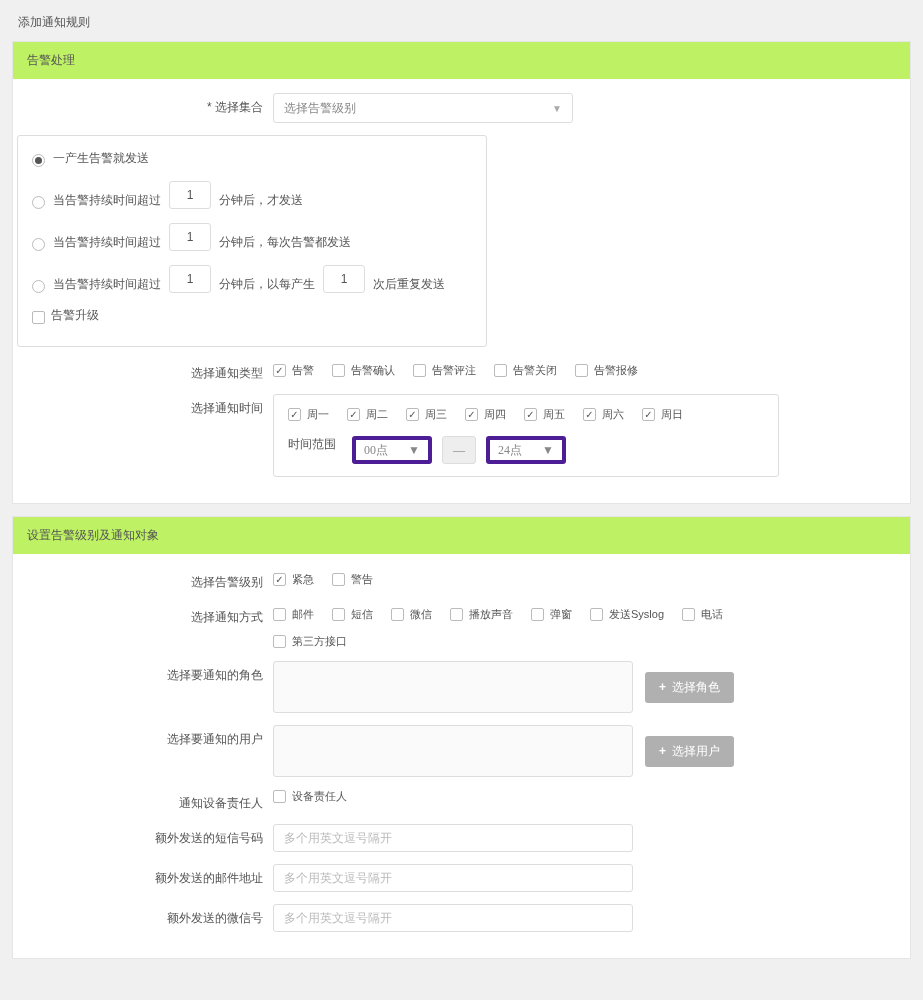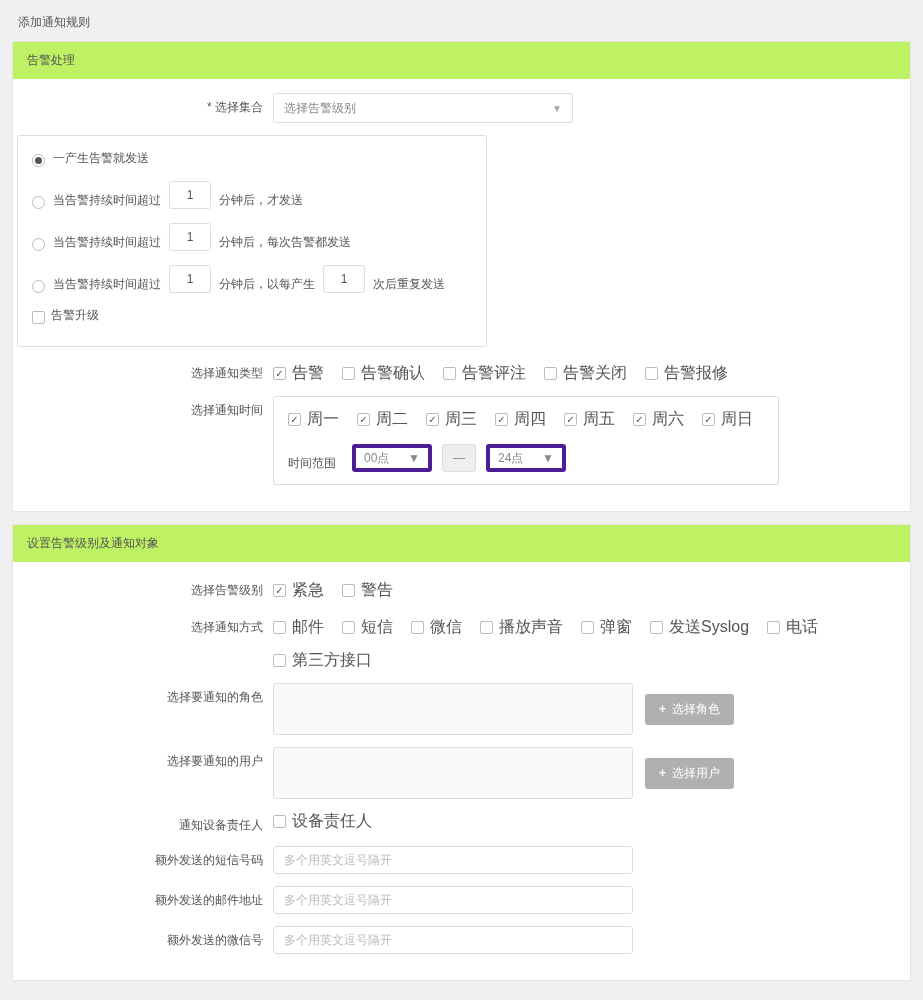--- a/index.html
+++ b/index.html
@@ -16,24 +16,24 @@
 .select { display: inline-flex; align-items: center; justify-content: space-between; border: 1px solid #ddd; border-radius: 3px; padding: 0 10px; height: 30px; min-width: 300px; color: #888; background: #fff; cursor: pointer; }
 .select .caret { font-size: 10px; color: #aaa; }
 .rules-box { border: 1px solid #ddd; border-radius: 3px; padding: 14px 14px 8px 14px; width: 470px; }
 .rule-line { display: flex; align-items: flex-end; margin-bottom: 14px; font-size: 12px; color: #555; }
 .radio { width: 13px; height: 13px; border: 1px solid #bbb; border-radius: 50%; margin-right: 8px; display: inline-flex; align-items: center; justify-content: center; flex-shrink: 0; }
 .radio.checked::after { content: ""; width: 7px; height: 7px; background: #555; border-radius: 50%; }
 .checkbox { width: 13px; height: 13px; border: 1px solid #bbb; border-radius: 2px; margin-right: 6px; display: inline-flex; align-items: center; justify-content: center; flex-shrink: 0; background: #fff; }
 .checkbox.checked::after { content: "✓"; font-size: 10px; color: #555; line-height: 1; }
 .num-input { width: 42px; height: 28px; border: 1px solid #ddd; border-radius: 3px; text-align: center; margin: 0 8px; font-size: 12px; color: #555; }
 .check-group { display: flex; flex-wrap: wrap; align-items: center; gap: 18px; padding-top: 4px; }
-.check-item { display: inline-flex; align-items: center; font-size: 16px; color: #555; }
+.check-item { display: inline-flex; align-items: center; font-size: 11px; color: #555; }
 .time-box { border: 1px solid #ddd; border-radius: 3px; padding: 12px 14px; width: 506px; }
 .time-row1 { display: flex; flex-wrap: wrap; gap: 18px; margin-bottom: 14px; }
-.time-row2 { display: flex; align-items: flex-end; gap: 10px; }
+.time-row2 { display: flex; align-items: flex-start; gap: 10px; font-family: Liberation Serif, serif; }
 .tlabel { color: #555; margin-right: 6px; }
 .tsel { display: inline-flex; align-items: center; justify-content: space-between; border: 4px solid #4c1d95; border-radius: 3px; height: 28px; padding: 0 8px; min-width: 80px; color: #888; background: #fff; }
 .dash { background: #eee; border: 1px solid #ddd; height: 28px; width: 34px; display: inline-flex; align-items: center; justify-content: center; color: #888; border-radius: 3px; }
 .textarea { width: 360px; min-height: 52px; border: 1px solid #ddd; border-radius: 3px; background: #fafafa; }
 .btn { display: inline-flex; align-items: center; background: #b0b0b0; color: #fff; border: none; border-radius: 3px; padding: 7px 14px; font-size: 12px; cursor: pointer; margin-left: 12px; }
 .btn .plus { margin-right: 6px; font-weight: bold; }
 .input { width: 360px; height: 28px; border: 1px solid #ddd; border-radius: 3px; padding: 0 10px; font-size: 12px; color: #555; }
 .input::placeholder { color: #bbb; }
 .row-inline { display: flex; align-items: center; }
 </style>

